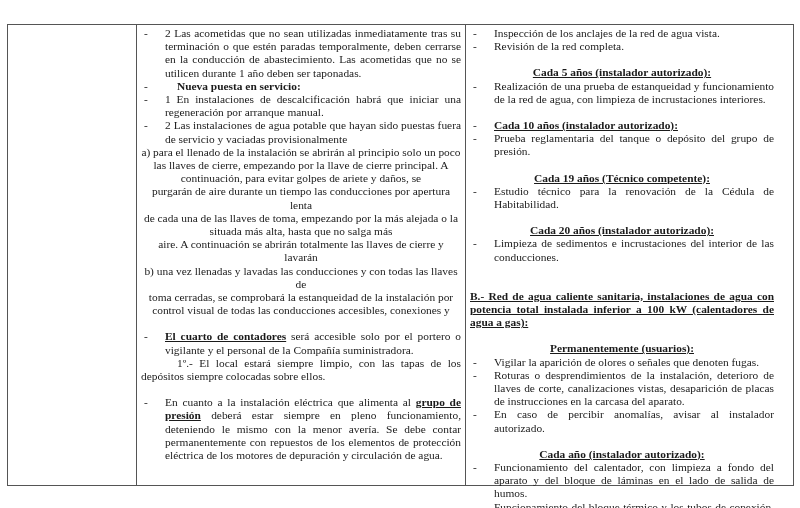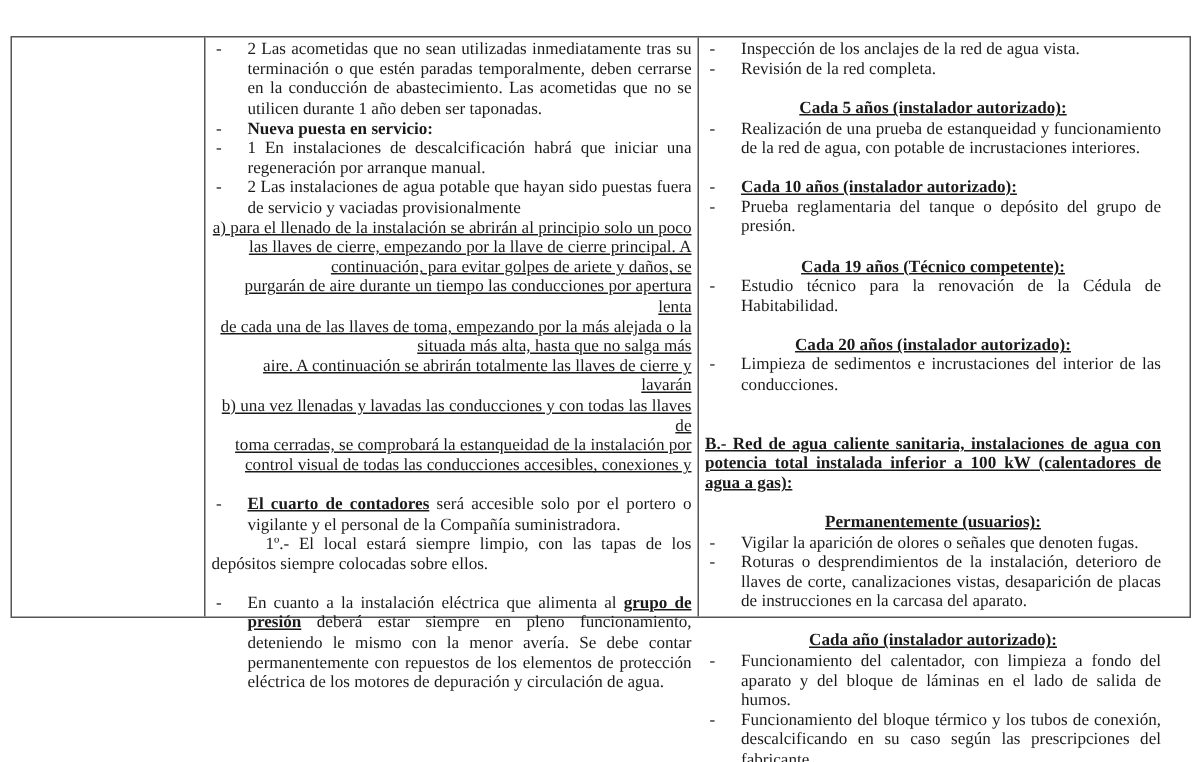--- a/index.html
+++ b/index.html
@@ -1,29 +1,29 @@
 <!DOCTYPE html>
 <html><head>
 <meta charset="utf-8">
 <style>
   html, body { margin:0; padding:0; background:#fff; }
   body { width:800px; height:508px; overflow:hidden; position:relative;
          font-family:"Liberation Serif", serif; color:#1a1a1a; font-size:11.4px; line-height:13.2px; }
-  .tbl { position:absolute; left:7px; top:24px; width:787px; height:388px;
+  .tbl { position:absolute; left:7px; top:24px; width:787px; height:462px;
          border:1.5px solid #555; box-sizing:border-box; }
   .col { position:absolute; top:0; bottom:0; box-sizing:border-box; }
   .c1 { left:0; width:129px; border-right:1.5px solid #555; }
   .c2 { left:129px; width:329px; border-right:1.5px solid #555; padding:2px 4px 0 4px; }
   .c3 { left:458px; width:328px; padding:2px 20px 0 4px; }
   .b { position:relative; padding-left:24px; text-align:justify; }
   .b::before { content:"-"; position:absolute; left:3px; top:0; }
-  .p { text-align:right;text-decoration:underline; }
+  .p { text-align:center; }
   .ind { text-indent:36px; text-align:justify; }
   .h { font-weight:bold; text-decoration:underline;text-align:center; }
-  strong { font-weight:bold; }
+  strong { font-weight:bold;margin-left:12px; }
   u.bu { font-weight:bold; }
   .gap { height:13px; }
   .just { text-align:justify; }
 </style>
 </head>
 <body>
 
 <div class="tbl">
   <div class="col c1"></div>
 
@@ -50,36 +50,37 @@
     <div class="gap"></div>
     <div class="b"><span>En cuanto a la instalación eléctrica que alimenta al </span><u class="bu">grupo de presión</u><span> deberá estar siempre en pleno funcionamiento,  deteniendo le mismo con la menor avería. Se debe contar permanentemente con repuestos de los elementos de protección eléctrica de los motores de depuración y circulación de agua.</span></div>
 
   </div>
 
   <div class="col c3">
     <div class="b">Inspección de los anclajes de la red de agua vista.</div>
     <div class="b">Revisión de la red completa.</div>
     <div class="gap"></div>
     <div class="h">Cada 5 años (instalador autorizado):</div>
-    <div class="b">Realización de una prueba de estanqueidad y funcionamiento de la red de agua, con potable de incrustaciones interiores.</div>
+    <div class="b">Realización de una prueba de estanqueidad y funcionamiento de la red de agua, con limpieza de incrustaciones interiores.</div>
     <div class="gap"></div>
     <div class="b"><span class="h">Cada 10 años (instalador autorizado):</span></div>
     <div class="b">Prueba reglamentaria del tanque o depósito del grupo de presión.</div>
     <div class="gap"></div>
     <div class="h">Cada 19 años (Técnico competente):</div>
     <div class="b">Estudio técnico para la renovación de la Cédula de Habitabilidad.</div>
     <div class="gap"></div>
     <div class="h">Cada 20 años (instalador autorizado):</div>
     <div class="b">Limpieza de sedimentos e incrustaciones del interior de las conducciones.</div>
     <div class="gap"></div>
     <div class="gap"></div>
     <div class="h just">B.- Red de agua caliente sanitaria, instalaciones de agua con potencia total instalada inferior a 100 kW (calentadores de agua a gas):</div>
     <div class="gap"></div>
     <div class="h">Permanentemente (usuarios):</div>
     <div class="b">Vigilar la aparición de olores o señales que denoten fugas.</div>
     <div class="b">Roturas o desprendimientos de la instalación, deterioro de llaves de corte, canalizaciones vistas, desaparición de placas de instrucciones en la carcasa del aparato.</div>
+    <div class="b">En caso de percibir anomalías, avisar al instalador autorizado.</div>
     <div class="gap"></div>
     <div class="h">Cada año (instalador autorizado):</div>
     <div class="b">Funcionamiento del calentador, con limpieza a fondo del aparato y del bloque de láminas en el lado de salida de humos.</div>
     <div class="b">Funcionamiento del bloque térmico y los tubos de conexión, descalcificando en su caso según las prescripciones del fabricante.</div>
 
   </div>
 </div>
 
 </body></html>

